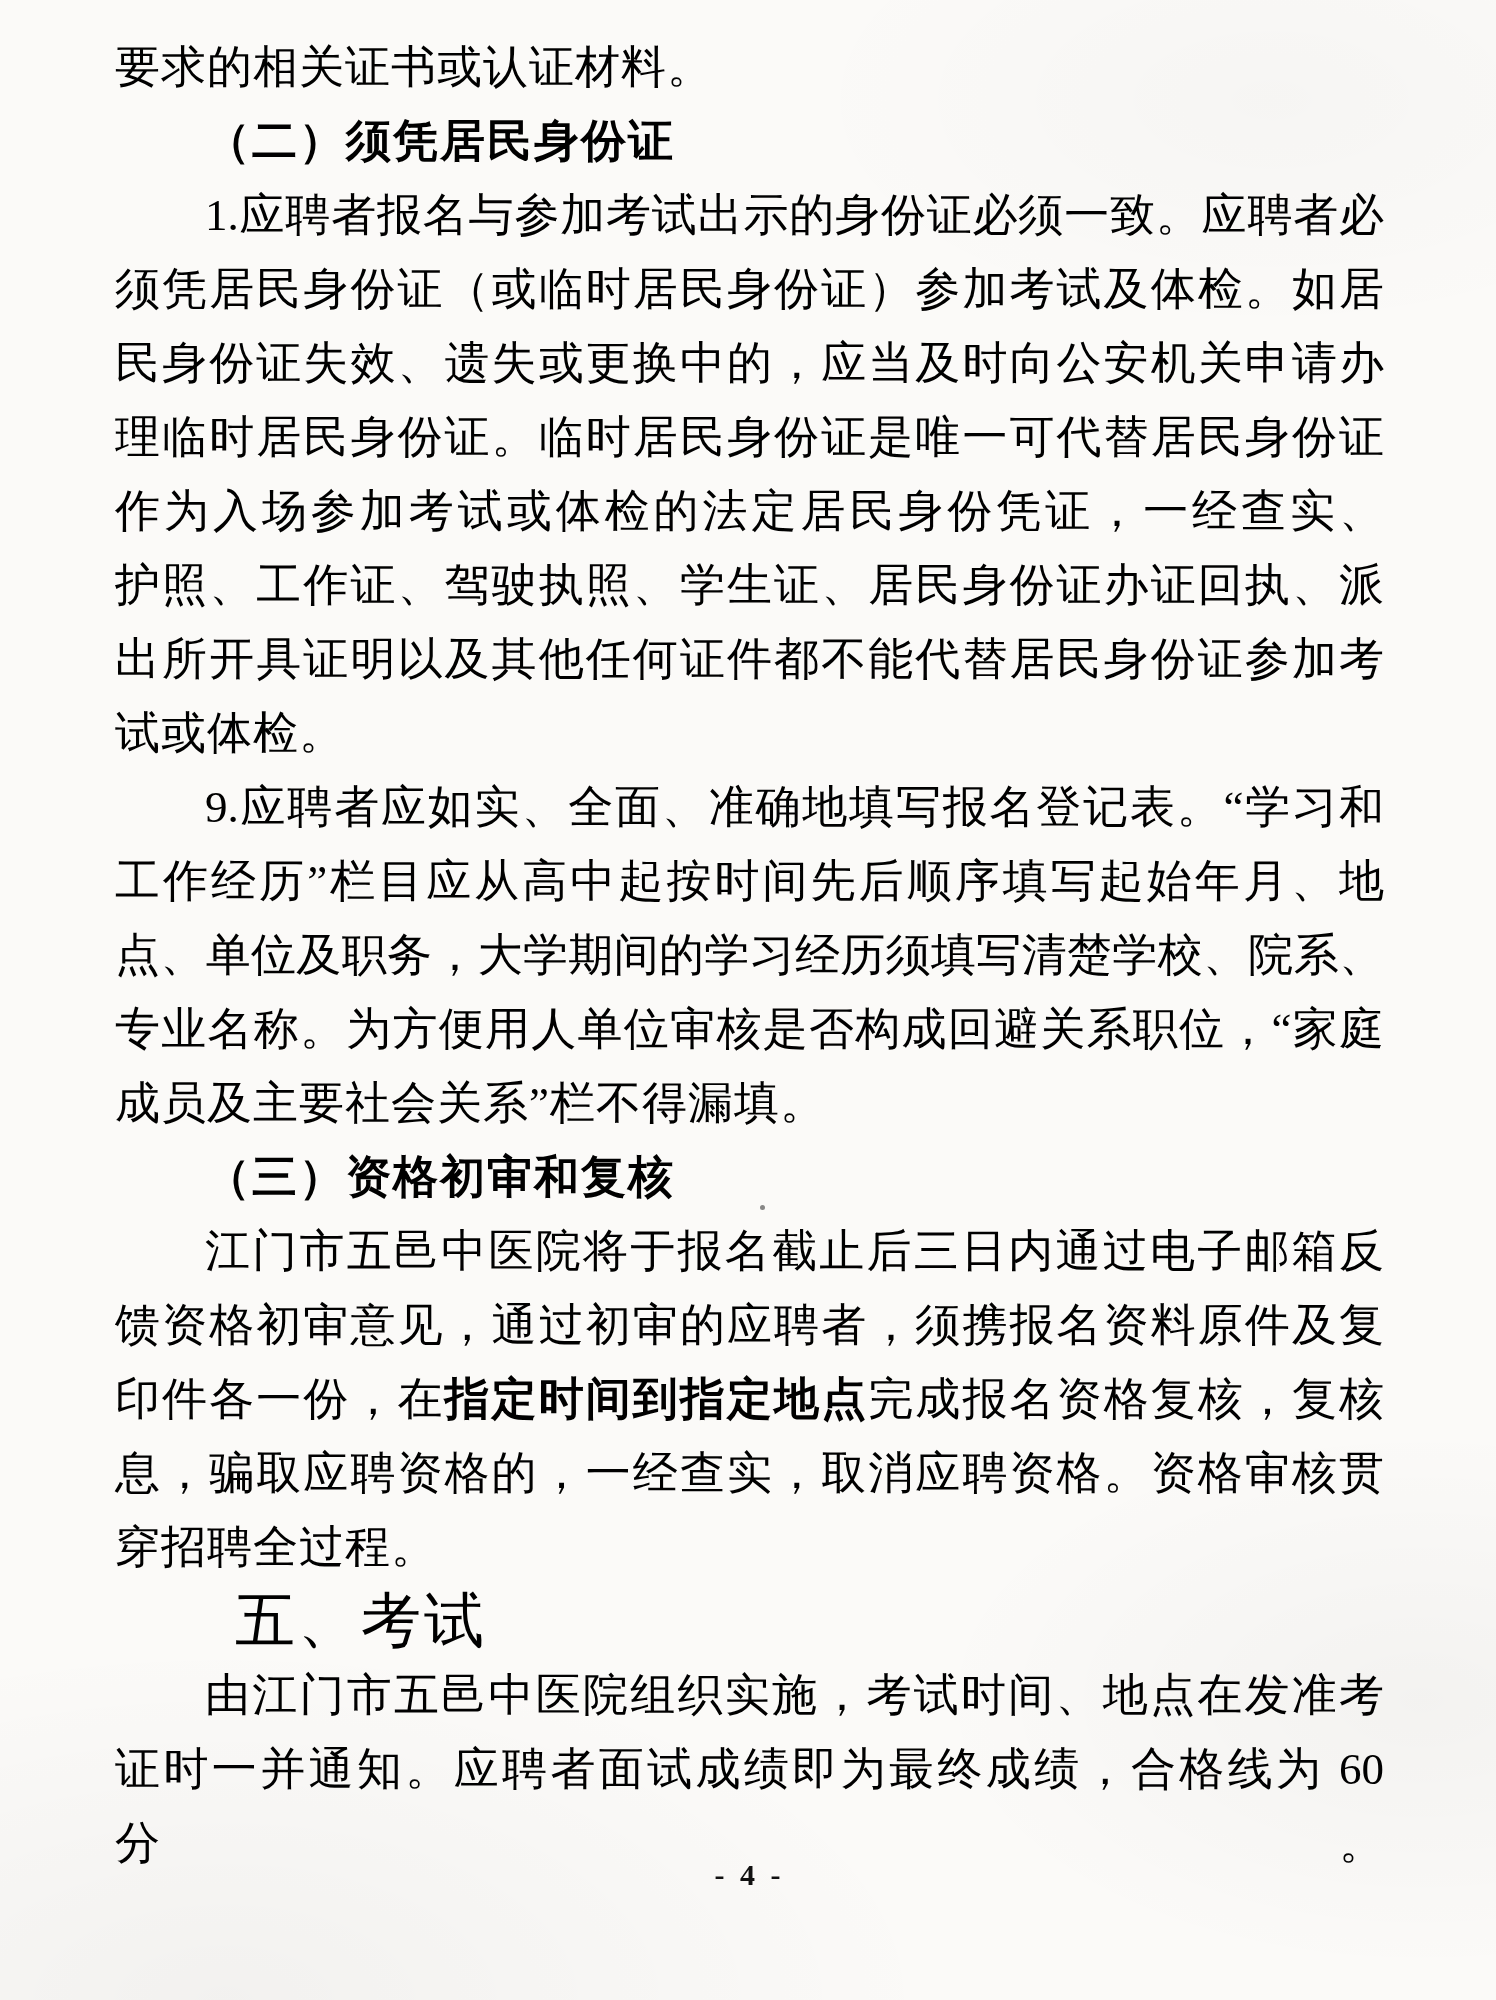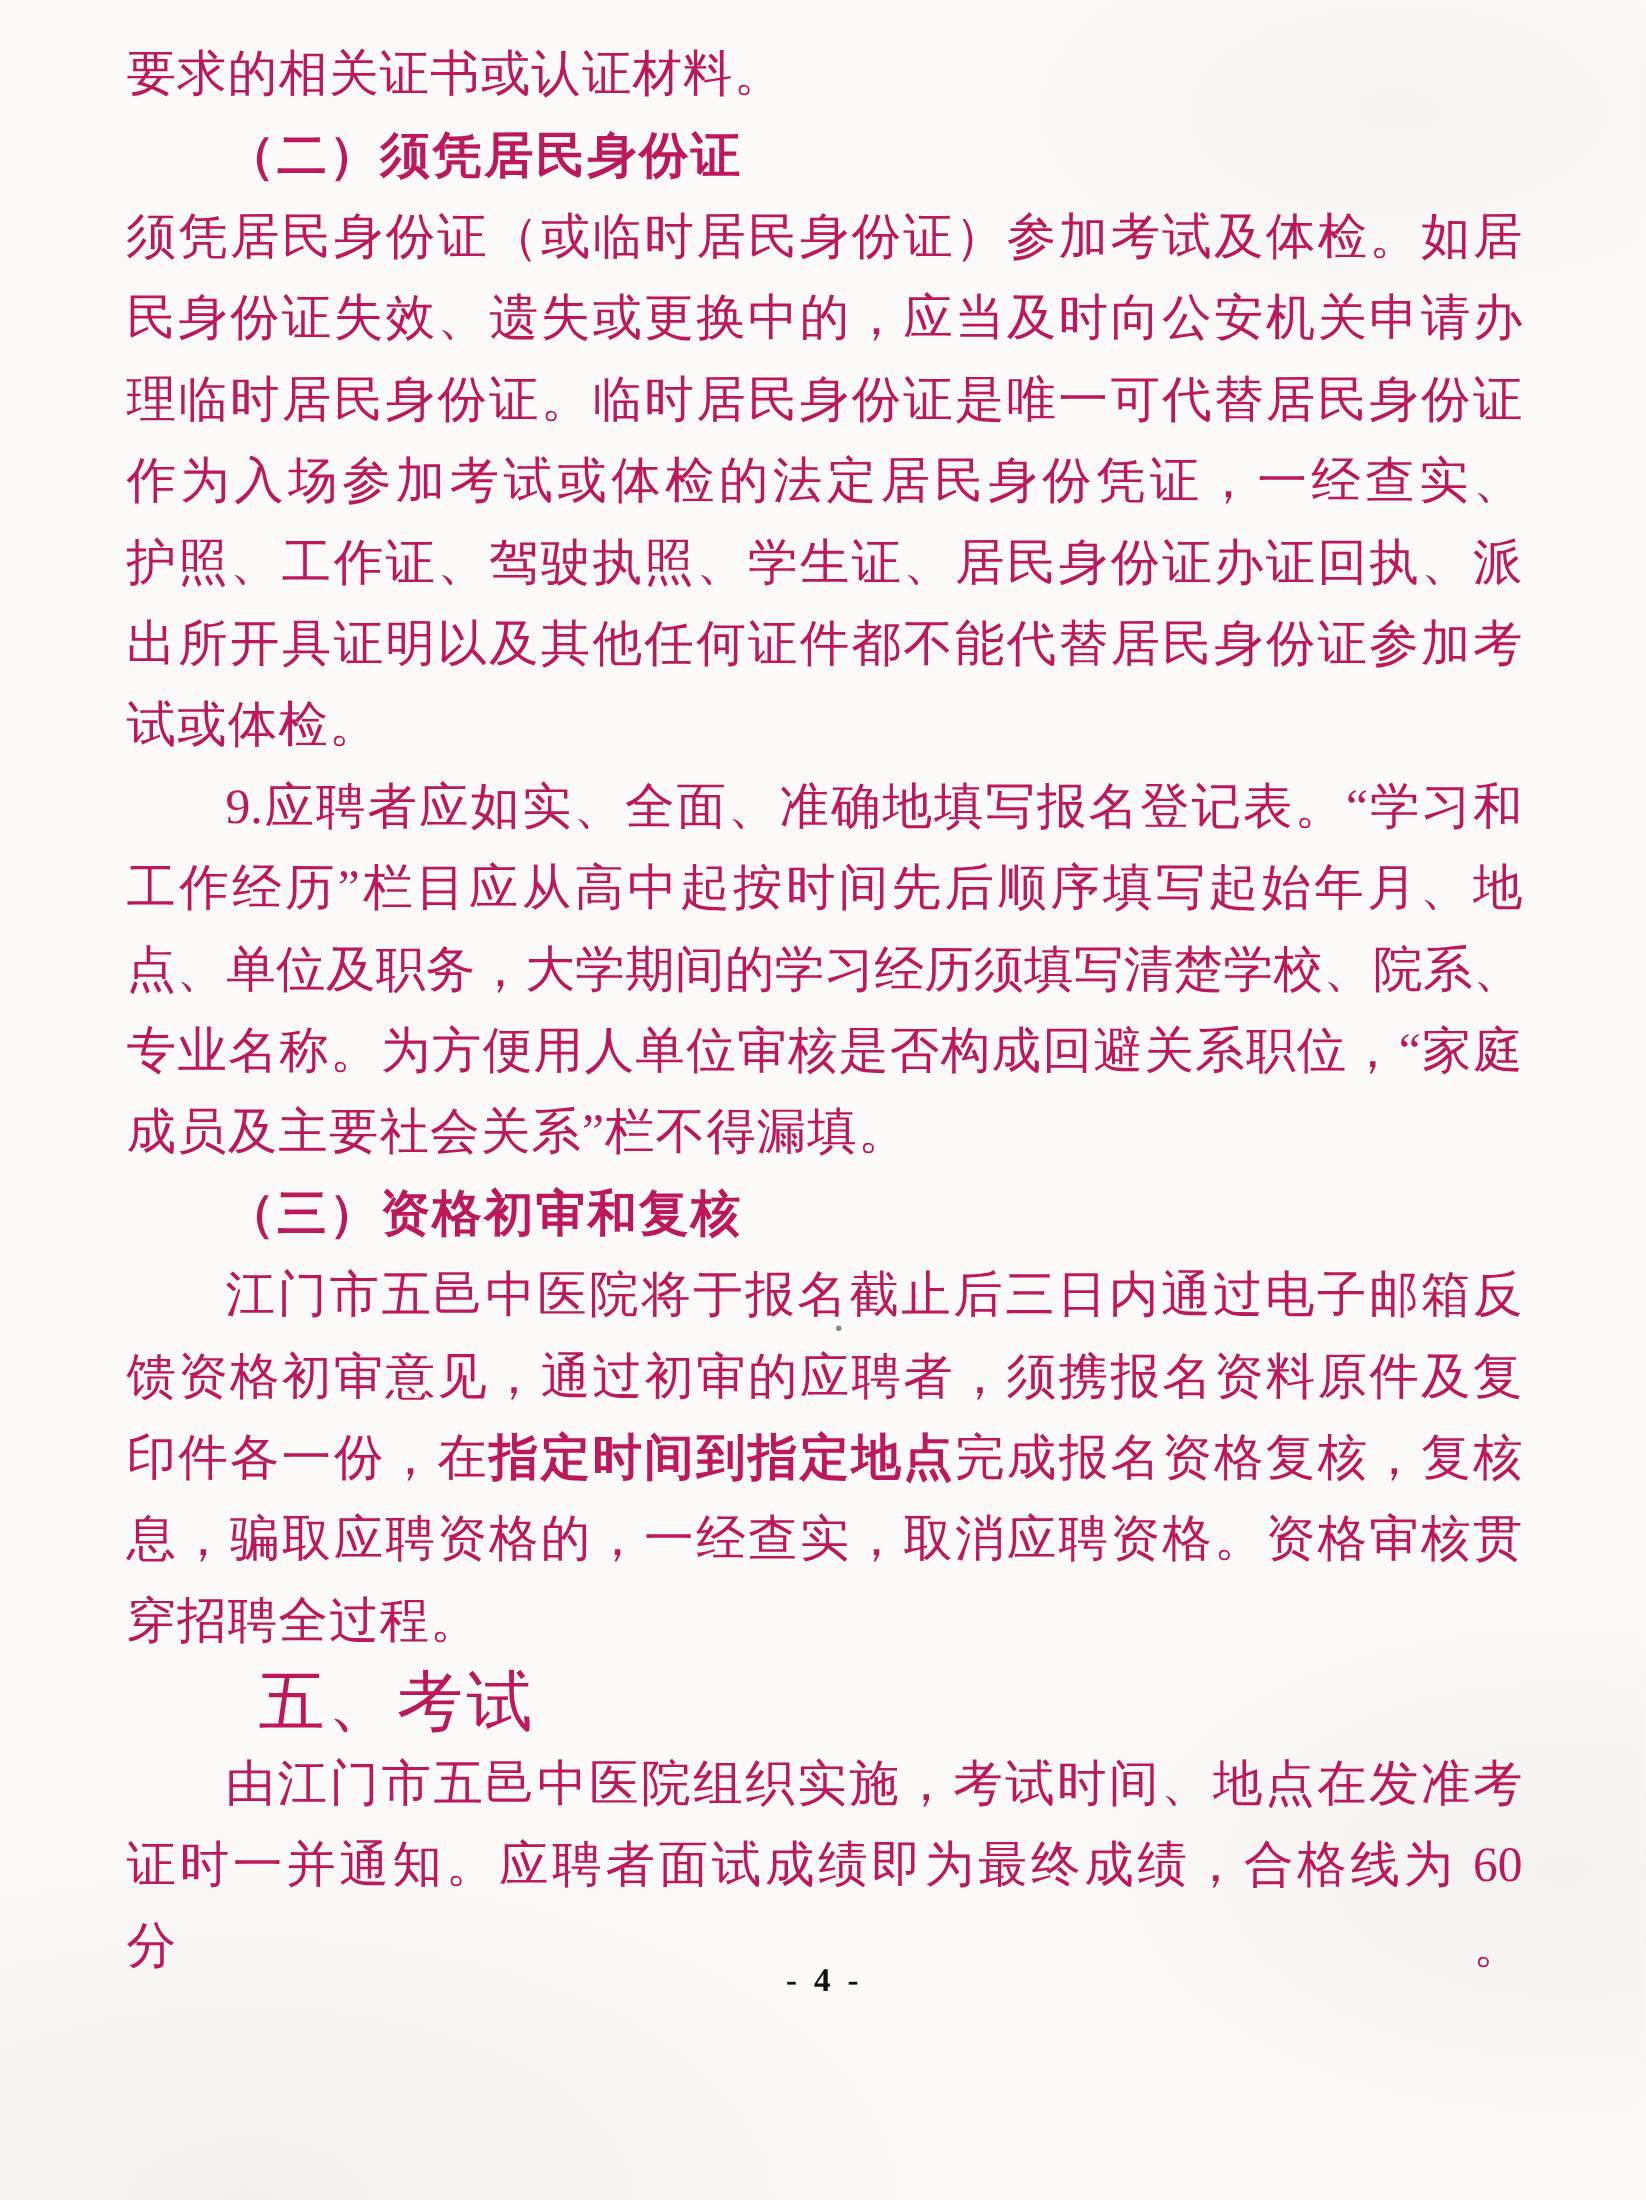--- a/index.html
+++ b/index.html
@@ -19,21 +19,21 @@
     box-sizing:border-box;
     padding:30px 112px 0 115px;
     color:#1e1e1e;
   }
   .content{width:1269px;}
   .line{
     font-size:45px;
     line-height:74px;
     height:74px;
     white-space:nowrap;
-    color:#be185d;
+    color:#000000;
     letter-spacing:1px;
   }
   .line.just{
     white-space:normal;
     text-align:justify;
     text-align-last:justify;
     letter-spacing:0;
   }
   .line.indent{ text-indent:2em; }
   .line.h2{
@@ -65,20 +65,21 @@
     border-radius:50%;
   }
 </style>
 </head>
 <body>
 
 <div class="page">
   <div class="content" id="doc-lines">
       <div class="line "><span>要求的相关证书或认证材料。</span></div>
       <div class="line h2 indent"><span>（二）须凭居民身份证</span></div>
+      <div class="line  indent just"><span>1.应聘者报名与参加考试出示的身份证必须一致。应聘者必</span></div>
       <div class="line  just"><span>须凭居民身份证（或临时居民身份证）参加考试及体检。如居</span></div>
       <div class="line  just"><span>民身份证失效、遗失或更换中的，应当及时向公安机关申请办</span></div>
       <div class="line  just"><span>理临时居民身份证。临时居民身份证是唯一可代替居民身份证</span></div>
       <div class="line  just"><span>作为入场参加考试或体检的法定居民身份凭证，一经查实、</span></div>
       <div class="line  just"><span>护照、工作证、驾驶执照、学生证、居民身份证办证回执、派</span></div>
       <div class="line  just"><span>出所开具证明以及其他任何证件都不能代替居民身份证参加考</span></div>
       <div class="line "><span>试或体检。</span></div>
       <div class="line  indent just"><span>9.应聘者应如实、全面、准确地填写报名登记表。“学习和</span></div>
       <div class="line  just"><span>工作经历”栏目应从高中起按时间先后顺序填写起始年月、地</span></div>
       <div class="line  just"><span>点、单位及职务，大学期间的学习经历须填写清楚学校、院系、</span></div>

